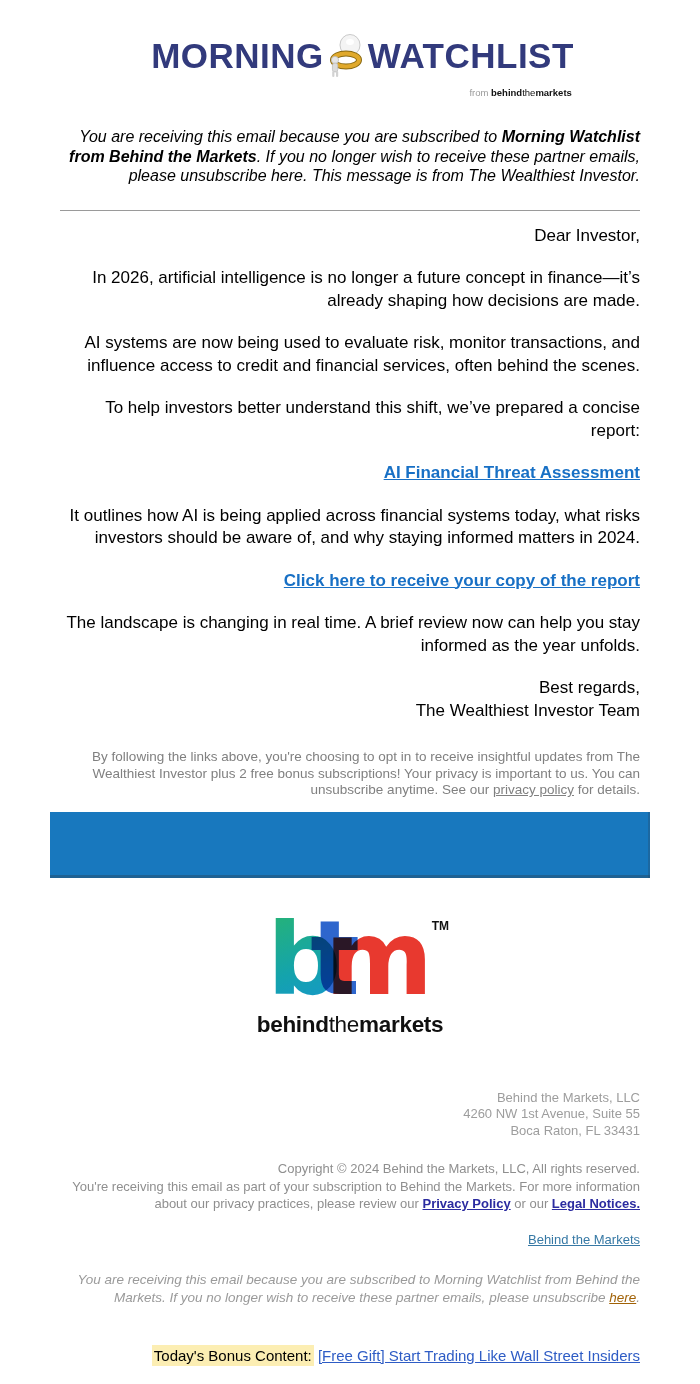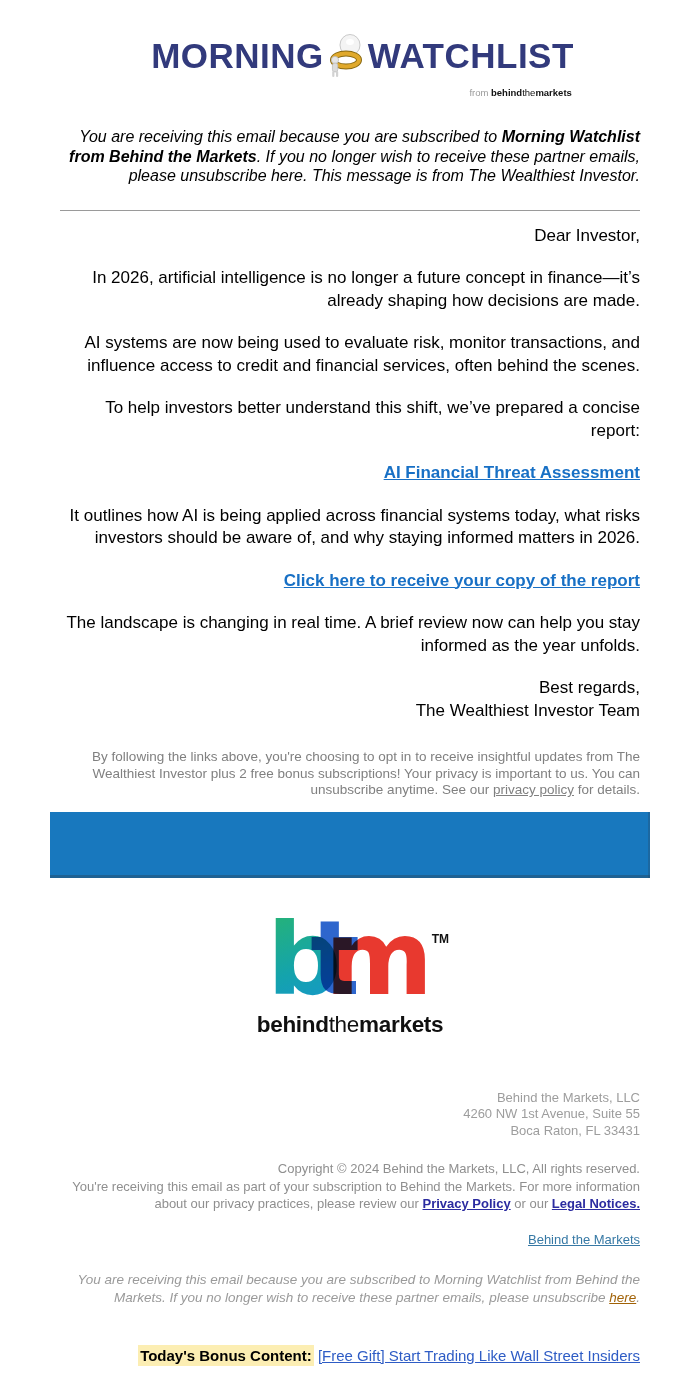--- a/index.html
+++ b/index.html
@@ -65,21 +65,21 @@
     font-size: 104px; line-height: 0.78; height: 86px;
   }
   .btm-mark span { display: inline-block; mix-blend-mode: multiply; }
   .btm-b {
     background: linear-gradient(160deg, #25b279 0%, #14a3ad 60%, #1697c9 100%);
     -webkit-background-clip: text; background-clip: text; color: transparent;
   }
   .btm-t { color: #2e66cd; margin-left: -0.30em; }
   .btm-m { color: #e8392f; margin-left: -0.34em; }
   .btm-tm {
-    position: absolute; top: 17px; right: -16px;
+    position: absolute; top: 4px; right: -16px;
     font-size: 12px; font-weight: bold; color: #111;
     font-family: "Liberation Sans", sans-serif; mix-blend-mode: normal; margin-left: 40px;
   }
   .btm-word {
     font-size: 22.5px; color: #101010; letter-spacing: -0.3px;
     margin-top: 8px; font-family: "Liberation Sans", sans-serif;
   }
   .btm-word b { font-weight: bold; }
 
   
@@ -89,21 +89,21 @@
   .btm-link-row { margin-top: 17px; }
   .btm-link-row a { font-size: 13px; color: #3779a5; text-decoration: underline; }
   .footer-disclaimer {
     margin-top: 23px; font-size: 13.5px; font-style: italic;
     line-height: 18px; color: #9a9a9a;
   }
   .footer-disclaimer a { color: #a16207; text-decoration: underline; font-style: italic; }
 
   .bonus { margin-top: 40px; font-size: 15px; padding-bottom: 52px; }
   .bonus .label {
-    font-weight: bold; color: #000; background: #fceeb3; padding: 2px 2px; margin-left: 48px;
+    font-weight: normal; color: #000; background: #fceeb3; padding: 2px 2px; margin-left: 48px;
   }
   .bonus a { color: #2e5cc5; text-decoration: underline; }
 </style>
 </head>
 <body>
 
 <div class="email">
 
   <div class="logo-block">
     <div class="logo-wrap">
@@ -131,21 +131,21 @@
   </div>
 
   <hr class="rule">
 
   <div class="body-copy pad">
     <p class="first">Dear Investor,</p>
     <p>In 2026, artificial intelligence is no longer a future concept in finance—it’s already shaping how decisions are made.</p>
     <p>AI systems are now being used to evaluate risk, monitor transactions, and influence access to credit and financial services, often behind the scenes.</p>
     <p>To help investors better understand this shift, we’ve prepared a concise report:</p>
     <div class="link-row"><a class="body-link" href="#">AI Financial Threat Assessment</a></div>
-    <p>It outlines how AI is being applied across financial systems today, what risks investors should be aware of, and why staying informed matters in 2026.</p>
+    <p>It outlines how AI is being applied across financial systems today, what risks investors should be aware of, and why staying informed matters in 2024.</p>
     <div class="link-row"><a class="body-link" href="#">Click here to receive your copy of the report</a></div>
     <p>The landscape is changing in real time. A brief review now can help you stay informed as the year unfolds.</p>
     <p>
       <span>Best regards,</span><br>
       <span>The Wealthiest Investor Team</span>
     </p>
   </div>
 
   <div class="optin pad">
     <span>By following the links above, you're choosing to opt in to receive insightful updates from The Wealthiest Investor plus 2 free bonus subscriptions! Your privacy is important to us. You can unsubscribe anytime. See our </span><a href="#">privacy policy</a><span> for details.</span>

